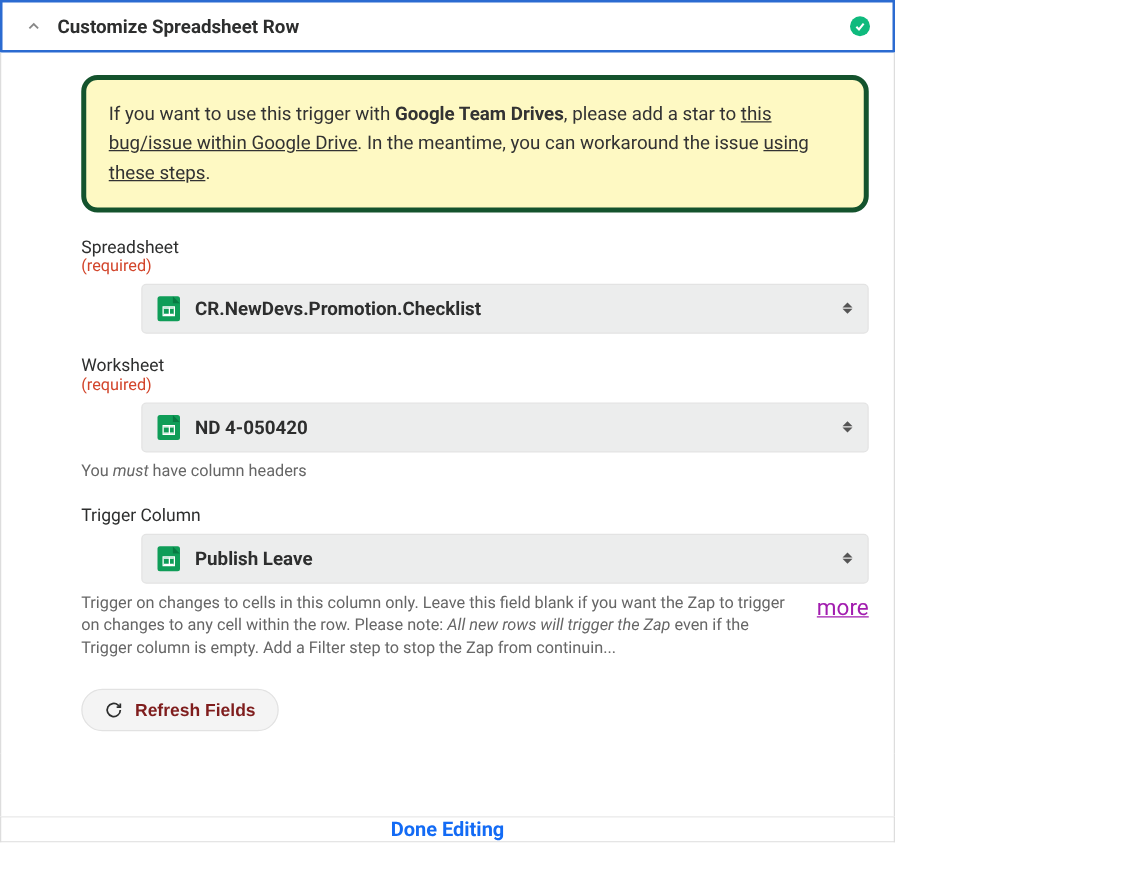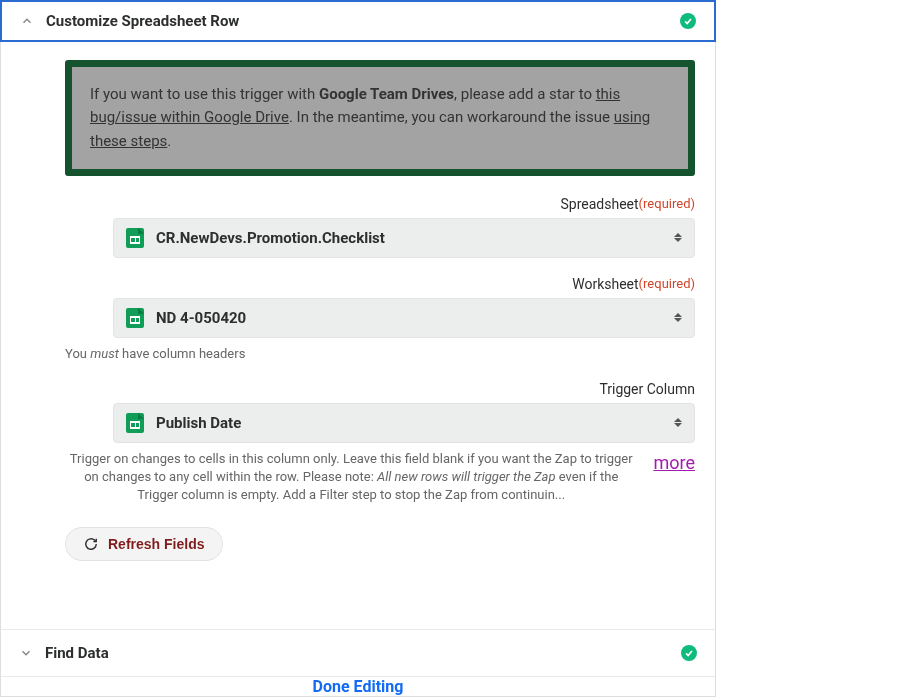--- a/index.html
+++ b/index.html
@@ -35,38 +35,39 @@
   background: #0fba7d;
   display: flex; align-items: center; justify-content: center;
 }
 .check-badge svg { display: block; }
 .panel-body {
   padding: 18px 20px 18px 64px;
   border-left: 1px solid #ddd;
   border-right: 1px solid #ddd;
 }
 .info-box {
-  background: #a3a3a3;
-  border: 7px solid #14532d;
-  border-radius: 3px;
+  background: #fef9c3;
+  border: 4px solid #14532d;
+  border-radius: 13px;
   padding: 16px 18px;
   font-size: 15px;
   line-height: 1.55;
   color: #333;
   margin-bottom: 20px;
 }
 .info-box a {
   color: #333;
   text-decoration: underline;
 }
 .info-box strong { font-weight: 700; }
 .field { margin-bottom: 18px; }
 .field-label-row {
-  display: flex; justify-content: flex-end;
+  display: flex; justify-content: space-between;
   margin-bottom: 6px;
+  flex-direction: column;
 }
 .field-label { font-size: 14px; color: #2d2e2e; }
 .required { color: #d2452b; font-size: 13px; }
 .select {
   background: #eceded;
   border: 1px solid #e3e3e3;
   border-radius: 4px;
   display: flex;
   align-items: center;
   padding: 9px 12px;
@@ -114,21 +115,21 @@
 .sort-arrows .up { border-bottom: 4px solid #555; }
 .sort-arrows .down { border-top: 4px solid #555; }
 .helper {
   font-size: 13px;
   color: #666;
   margin-top: 7px;
   line-height: 1.4;
 }
 .helper em { font-style: italic; }
 .helper-row { display: flex; align-items: flex-start; gap: 16px; }
-.helper-text { flex: 1; text-align: center; }
+.helper-text { flex: 1; }
 .more-link {
   color: #a21caf;
   text-decoration: underline;
   font-size: 18px;
   white-space: nowrap;
   cursor: pointer;
 }
 .refresh-btn {
   margin-top: 12px;
   display: inline-flex;
@@ -226,21 +227,21 @@
       </div>
     </div>
 
     
     <div class="field" style="margin-bottom:10px;">
       <div class="field-label-row">
         <span class="field-label">Trigger Column</span>
       </div>
       <div class="select">
         <span class="sheets-icon"></span>
-        <span class="select-value">Publish Date</span>
+        <span class="select-value">Publish Leave</span>
         <span class="sort-arrows">
             <span class="up"></span>
             <span class="down"></span>
           </span>
       </div>
       <div class="helper helper-row">
         <div class="helper-text">
           <span>Trigger on changes to cells in this column only. Leave this field blank if you want the Zap to trigger on changes to any cell within the row. Please note: </span><em>All new rows will trigger the Zap</em><span> even if the Trigger column is empty. Add a Filter step to stop the Zap from continuin...</span>
         </div>
         <span class="more-link">more</span>
@@ -254,31 +255,18 @@
             <polyline points="21 3 21 8 16 8"></polyline>
           </svg>
       </span>
       <span>Refresh Fields</span>
     </button>
 
   </div>
 
   <div class="spacer"></div>
 
-  <div class="find-panel">
-    <span class="chevron">
-      <svg width="14" height="14" viewBox="0 0 24 24" fill="none" stroke="#888" stroke-width="2.5">
-          <polyline points="6 9 12 15 18 9"></polyline>
-        </svg>
-    </span>
-    <span class="panel-title">Find Data</span>
-    <span class="check-badge">
-      <svg width="10" height="10" viewBox="0 0 24 24" fill="none" stroke="#fff" stroke-width="4">
-          <polyline points="5 13 10 18 19 7"></polyline>
-        </svg>
-    </span>
-  </div>
 
   <div class="done-bar">
     <a class="done-link">Done Editing</a>
   </div>
 
 </div>
 
 </body></html>

